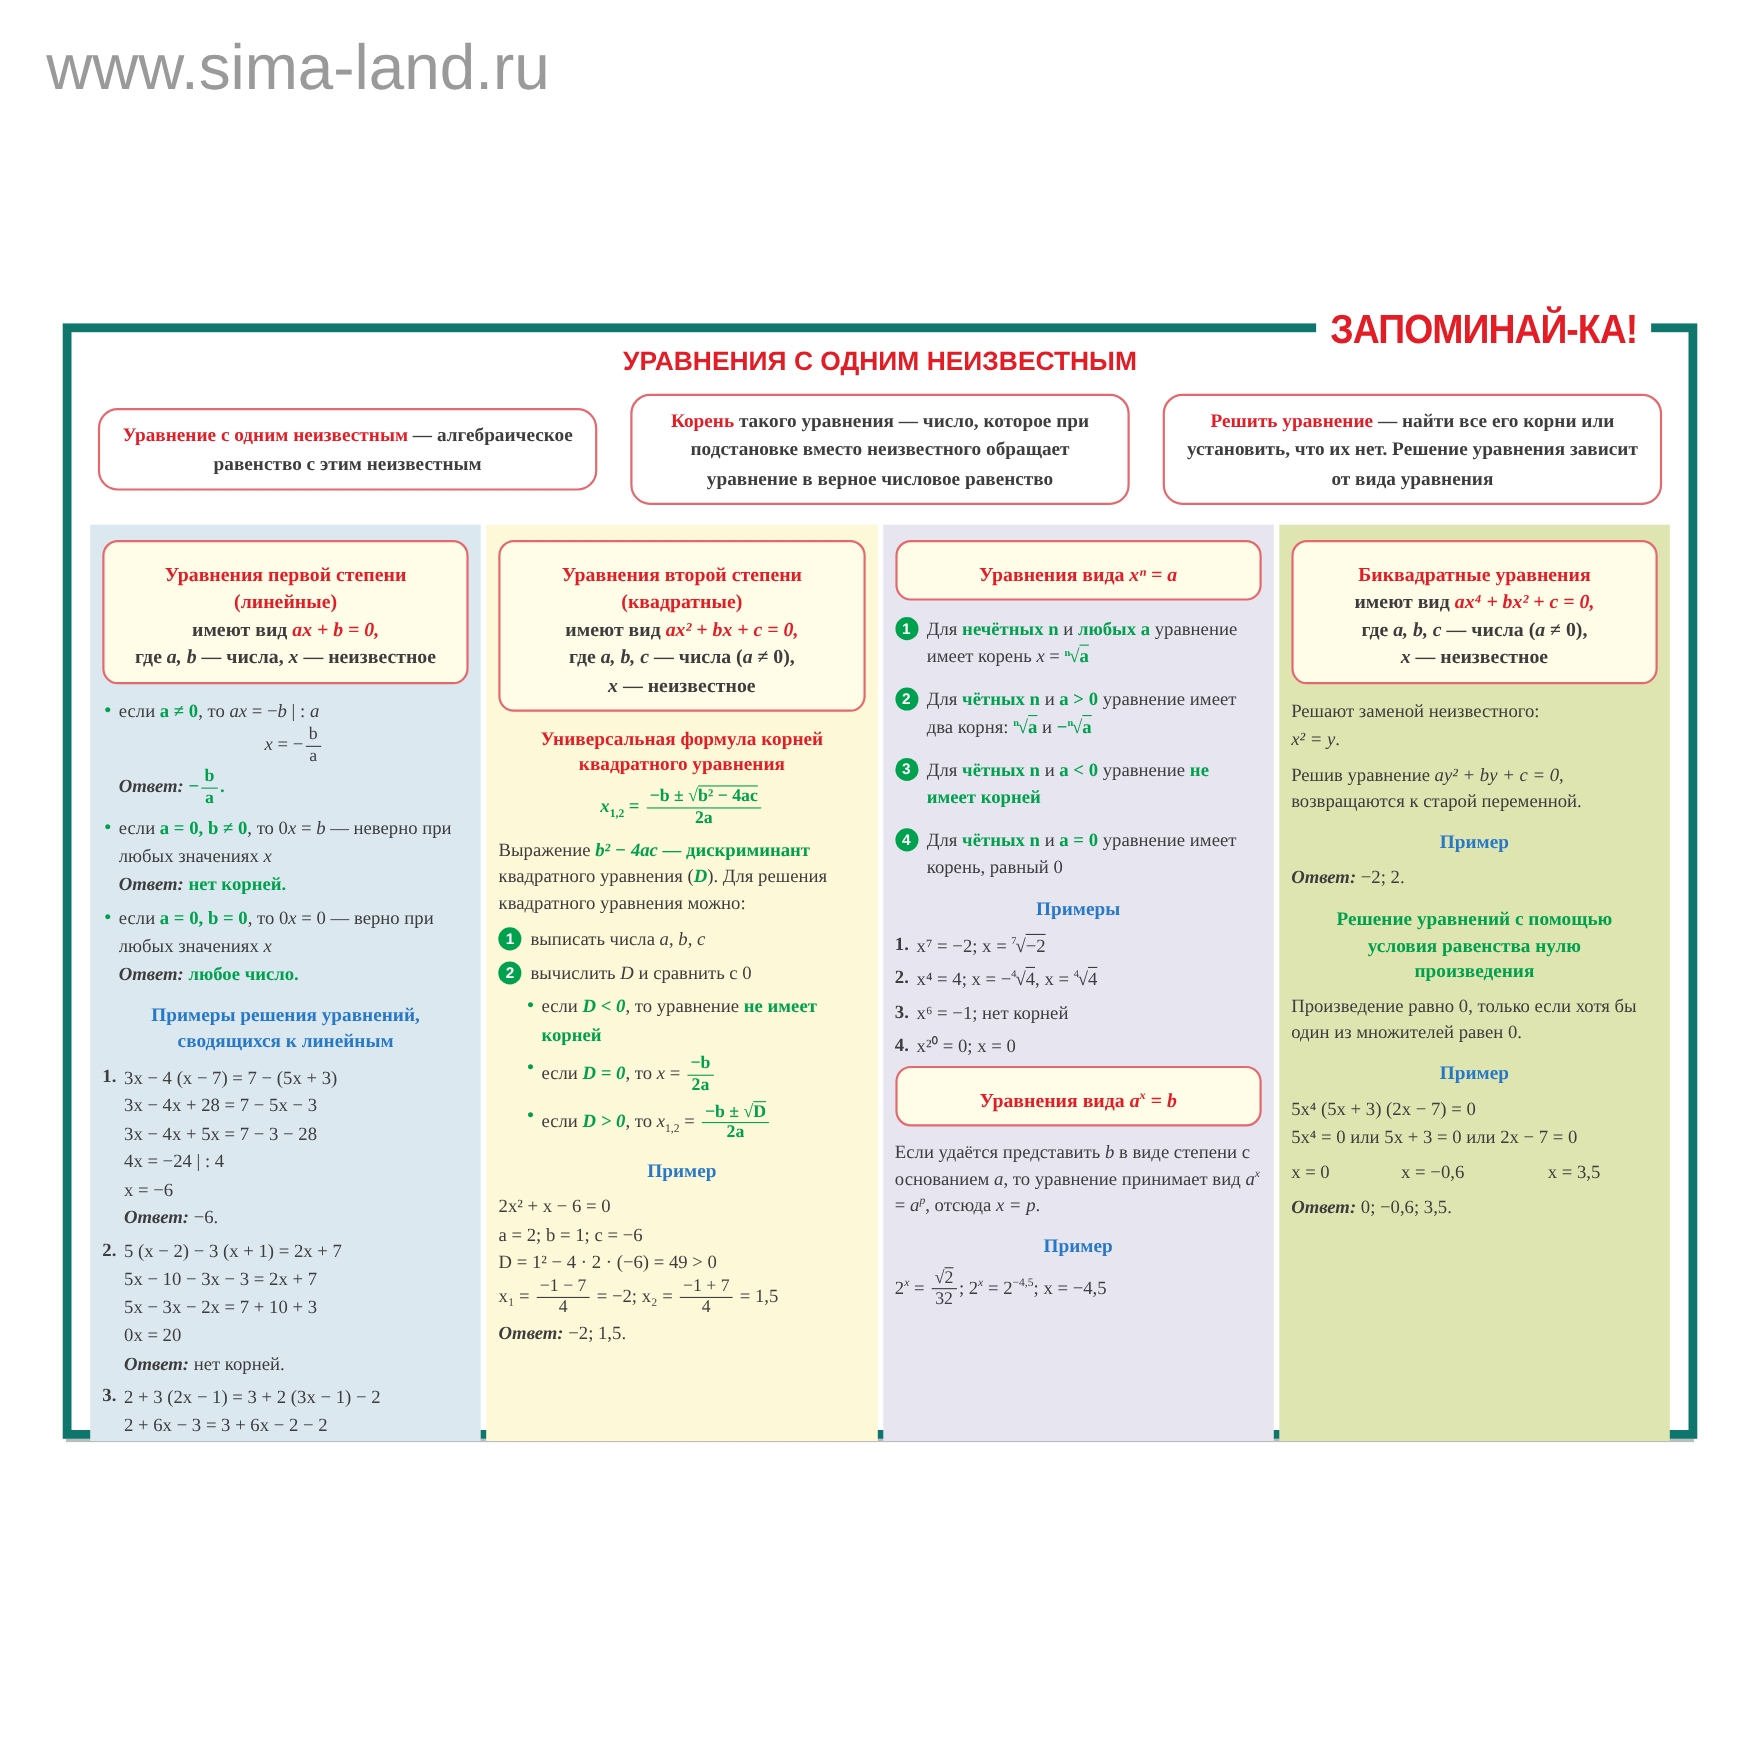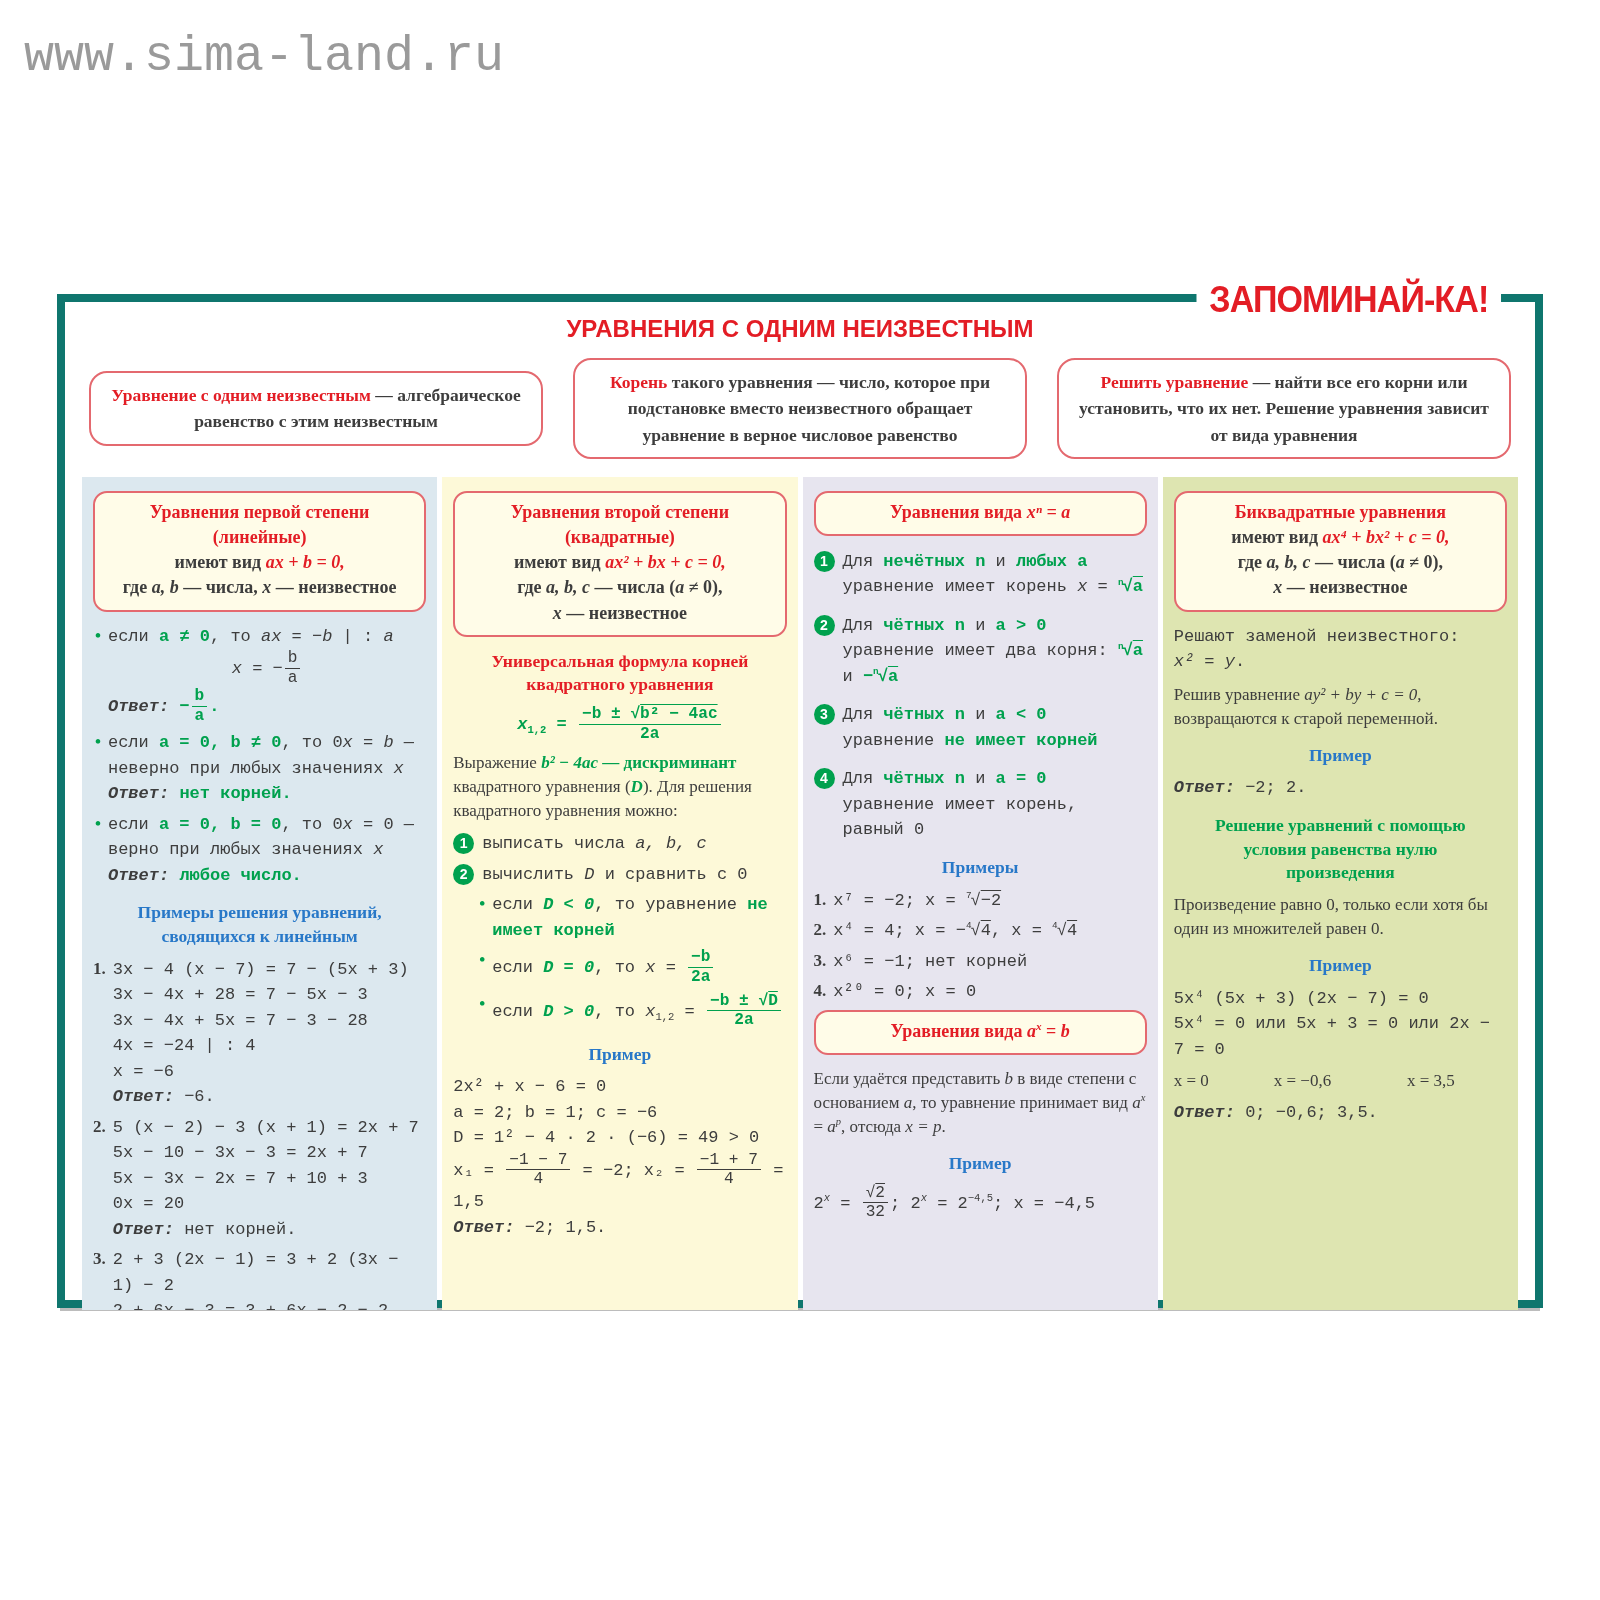--- a/index.html
+++ b/index.html
@@ -1,56 +1,56 @@
 <!DOCTYPE html>
 <html><head>
 <meta charset="utf-8">
 <style>
   html,body{margin:0;padding:0;}
   body{width:1600px;height:1600px;position:relative;background:#ffffff;
        font-family:"Liberation Serif",serif;color:#3d3d3d;}
 
-  .watermark{position:absolute;left:24px;top:28px;
-             font-family:Liberation Mono, monospace;font-size:50px;color:#9a9a9a;}
+  .watermark{position:absolute;left:42px;top:28px;
+             font-family:Liberation Sans, sans-serif;font-size:58px;color:#9a9a9a;}
 
   .poster{position:absolute;left:57px;top:294px;width:1486px;height:1014px;
           border:8px solid #0f766e;background:#fff;box-sizing:border-box;
           box-shadow:0 6px 0 -3px #bcbcbc;}
   .logo{position:absolute;top:-27px;right:34px;background:#fff;padding:0 14px;
         font-family:"Liberation Sans",sans-serif;font-weight:bold;font-size:37px;line-height:50px;
         color:#e31d25;letter-spacing:-1px;transform:scaleX(.92);transform-origin:right;}
   .title{text-align:center;margin-top:13px;
          font-family:"Liberation Sans",sans-serif;font-weight:bold;font-size:24px;color:#e31d25;}
 
   .defs{display:flex;gap:30px;margin:15px 24px 0;align-items:center;}
   .def{flex:1;border:2px solid #e4696f;border-radius:18px;padding:9px 16px;
        text-align:center;font-weight:bold;font-size:17.5px;line-height:1.5;color:#3d3d3d;background:#fff;}
   .def .lead{color:#e31d25;}
 
   .cols{display:flex;gap:5px;margin:18px 17px 0;height:833px;}
   .colm{flex:1;padding:12px 11px;box-sizing:border-box;font-size:17px;line-height:1.4;overflow:hidden;}
   .c1{background:#dce8ef}.c2{background:#fdf9d8}.c3{background:#e7e5ef}.c4{background:#dee5b1}
 
   .hbox{background:#fffce8;border:2px solid #e4696f;border-radius:14px;
-        padding:7px 6px 9px;text-align:center;font-weight:bold;font-size:18px;line-height:1.4;margin:2px 0 12px;}
+        padding:17px 6px 9px;text-align:center;font-weight:bold;font-size:18px;line-height:1.4;margin:2px 0 12px;}
   .hd{font-weight:bold;text-align:center;margin:13px 0 8px;line-height:1.35;font-size:17.5px;}
   .hd.b{color:#2878c8}.hd.r{color:#e31d25}.hd.g{color:#00a14e}
   .par{margin:8px 0;line-height:1.42;}
   .list{margin:4px 0;}
   .li{display:flex;margin:5px 0;line-height:1.42;}
   .spread .li{margin:13px 0;}
   .ind{margin-left:24px;}
   .bu{color:#00a14e;margin:0 7px 0 2px;font-weight:bold;}
   .num{font-weight:bold;margin-right:7px;white-space:nowrap;}
   .cnum{flex:0 0 auto;width:21px;height:21px;border-radius:50%;background:#00a14e;color:#fff;
         font-family:"Liberation Sans",sans-serif;font-size:14px;line-height:21px;font-weight:bold;
         text-align:center;margin:2px 8px 0 0;}
   .litx{flex:1;}
   .lns{margin:6px 0;}
-  .lns>div,.litx>div{line-height:1.5;font-family:Liberation Mono, monospace;}
+  .lns>div,.litx>div{line-height:1.5;}
   .ctr{text-align:center;}
   .grid{display:grid;margin:4px 0;line-height:1.55;}
   .grid.cc2{grid-template-columns:47% 53%;}
   .grid.cc3{grid-template-columns:30% 40% 30%;}
 
   .r{color:#e31d25}.g{color:#00a14e}.b{color:#2878c8}
   .it{font-style:italic}.bd{font-weight:bold}
   .ans{font-style:italic;font-weight:bold;}
   .sup{vertical-align:super;font-size:.62em;}
   .sub{vertical-align:sub;font-size:.62em;}

